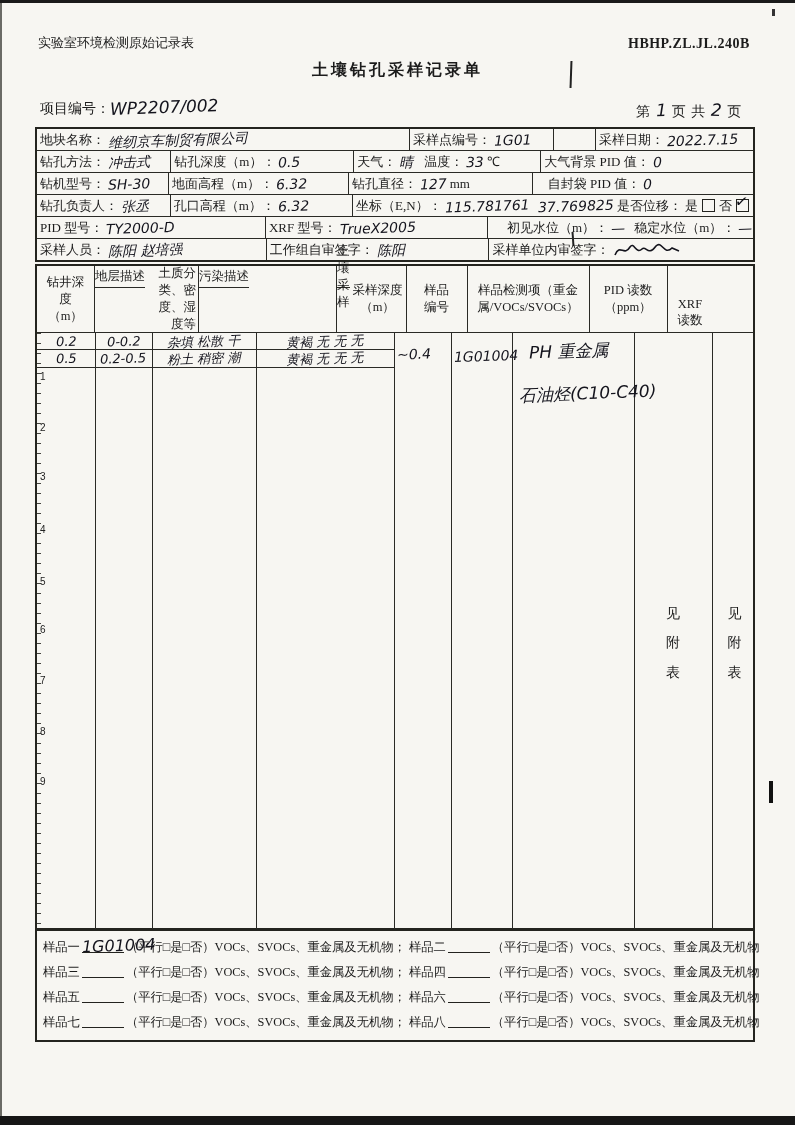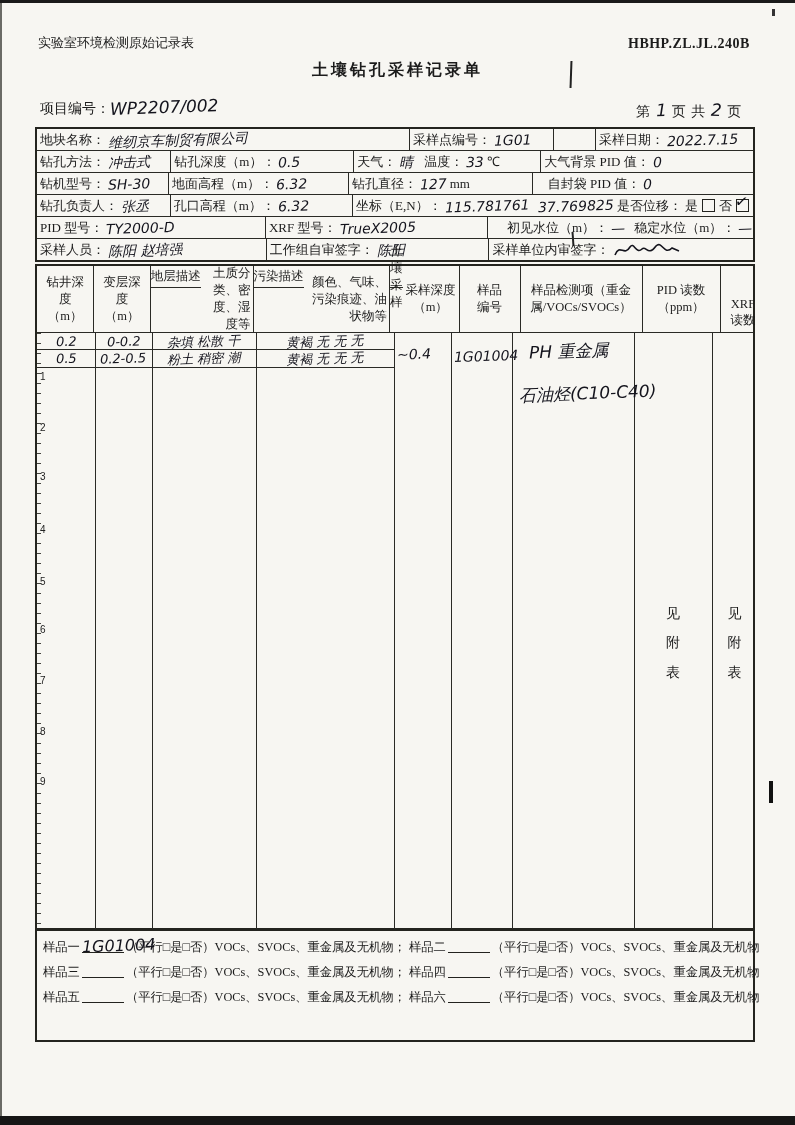--- a/index.html
+++ b/index.html
@@ -206,30 +206,26 @@
         </svg>
       </div>
     </div>
   </div>
 
   <div class="tbl" style="top:264px;width:720px;height:666px;">
     <div class="dhead">
       <div class="dh-col" style="width:58px;">
           <span style="white-space:normal;width:46px;">钻井深度（m）</span>
         </div>
-      <div class="dh-col" style="width:57px;">
-          <span style="white-space:normal;width:46px;">变层深度（m）</span>
-        </div>
       <div class="dh-stack" style="width:104px;">
         <div class="dh-top">地层描述</div>
         <div class="dh-bot">土质分类、密度、湿度等</div>
       </div>
       <div class="dh-stack" style="width:138px;">
         <div class="dh-top">污染描述</div>
-        <div class="dh-bot">颜色、气味、污染痕迹、油状物等</div>
       </div>
       <div class="dh-stack" style="width:363px;">
         <div class="dh-top">土壤采样</div>
         <div class="dh-botrow">
           <div class="dh-col" style="width:57px;">
               <span style="white-space:normal;width:50px;">采样深度（m）</span>
             </div>
           <div class="dh-col" style="width:61px;">
               <span style="white-space:normal;width:34px;">样品编号</span>
             </div>
@@ -329,16 +325,24 @@
       </span>
     </div>
     <div class="srow">
       <span>
         <span>样品五</span><span class="blank"><span class="hw"></span></span><span>（平行□是□否）</span><span>VOCs、SVOCs、重金属及无机物</span><span>；</span>
       </span>
       <span>
         <span>样品六</span><span class="blank"><span class="hw"></span></span><span>（平行□是□否）</span><span>VOCs、SVOCs、重金属及无机物</span>
       </span>
     </div>
+    <div class="srow">
+      <span>
+        <span>样品七</span><span class="blank"><span class="hw"></span></span><span>（平行□是□否）</span><span>VOCs、SVOCs、重金属及无机物</span><span>；</span>
+      </span>
+      <span>
+        <span>样品八</span><span class="blank"><span class="hw"></span></span><span>（平行□是□否）</span><span>VOCs、SVOCs、重金属及无机物</span>
+      </span>
+    </div>
   </div>
 
 
 </div>
 
 </body></html>

